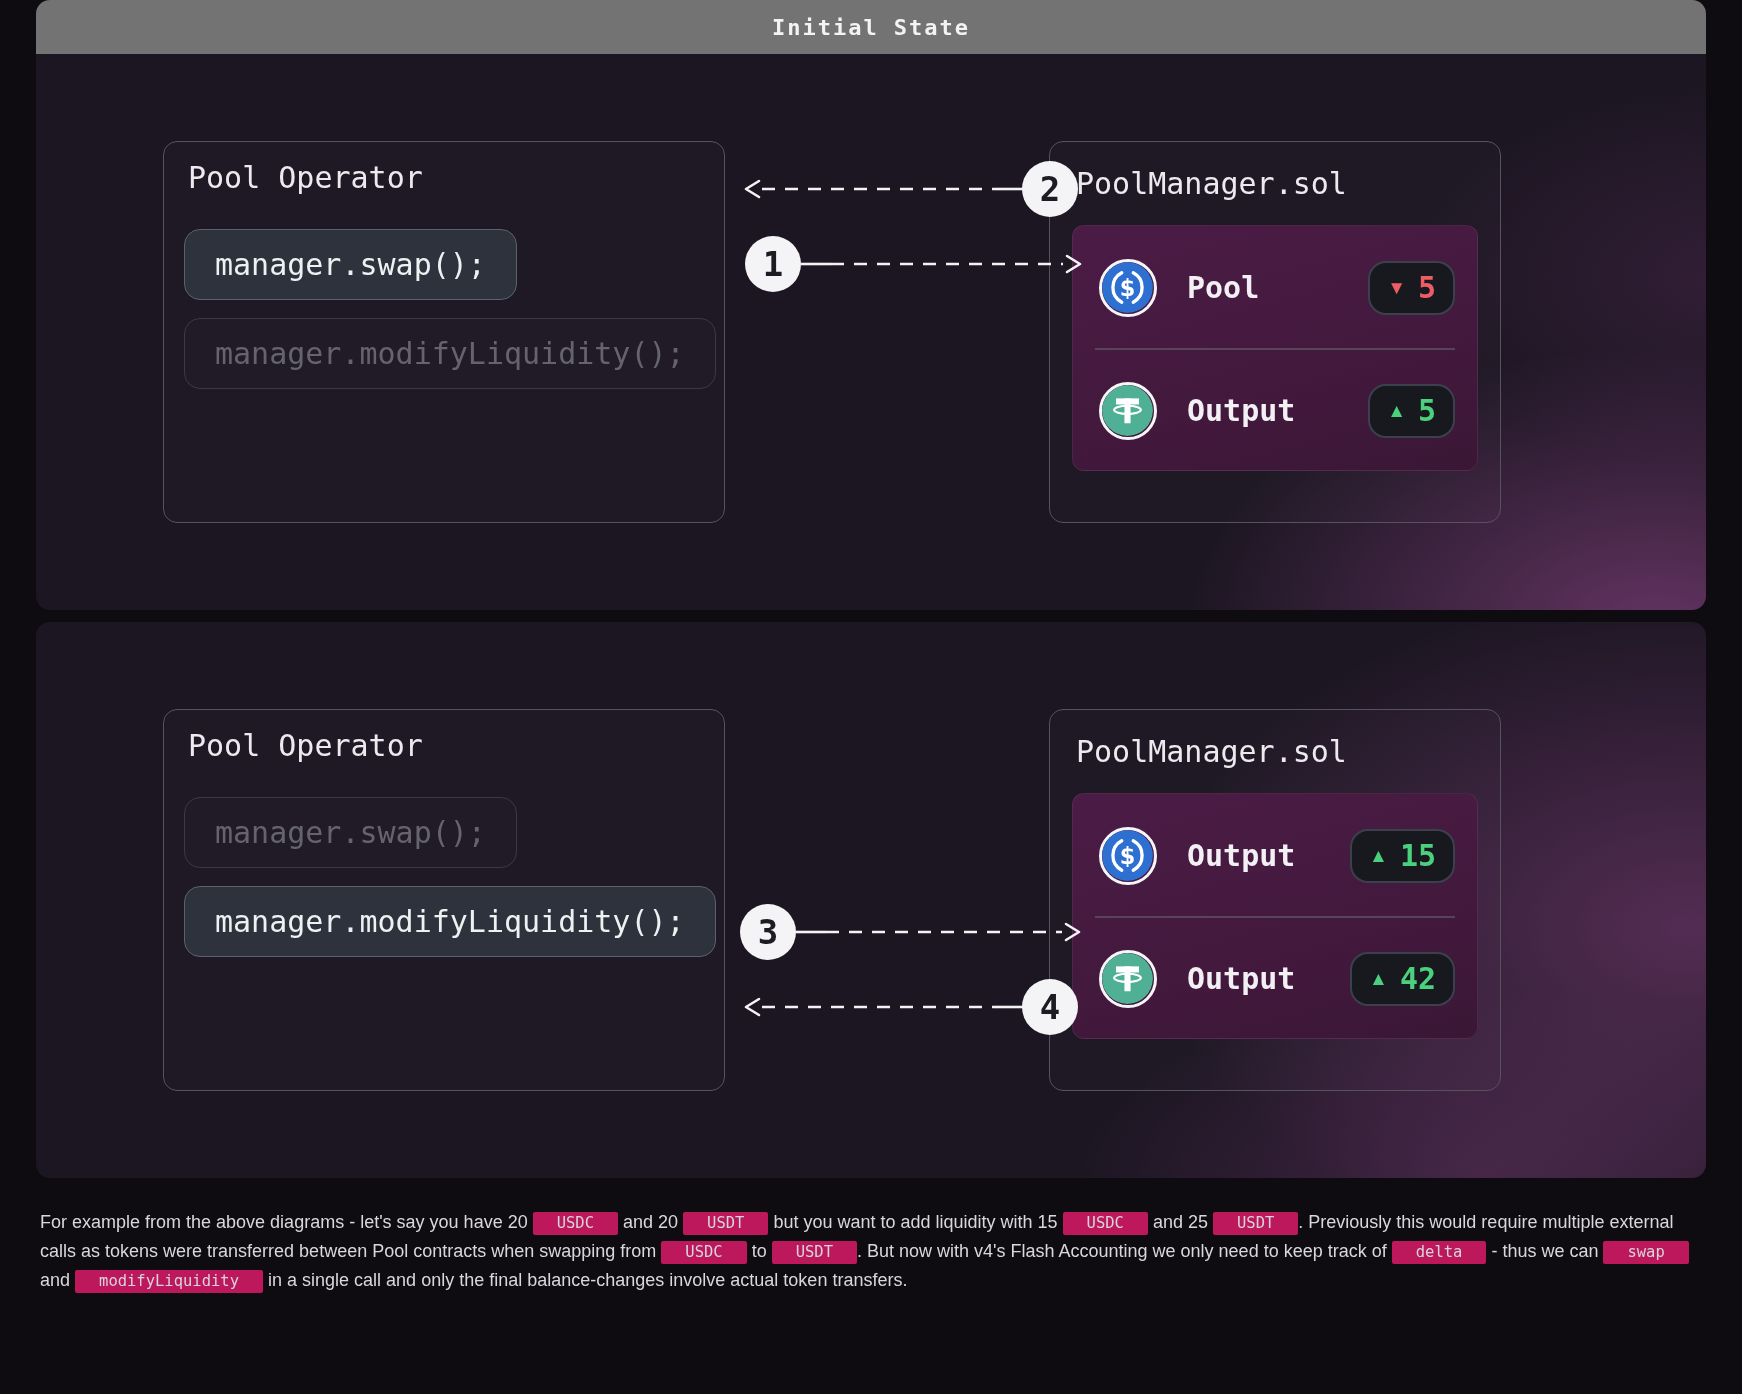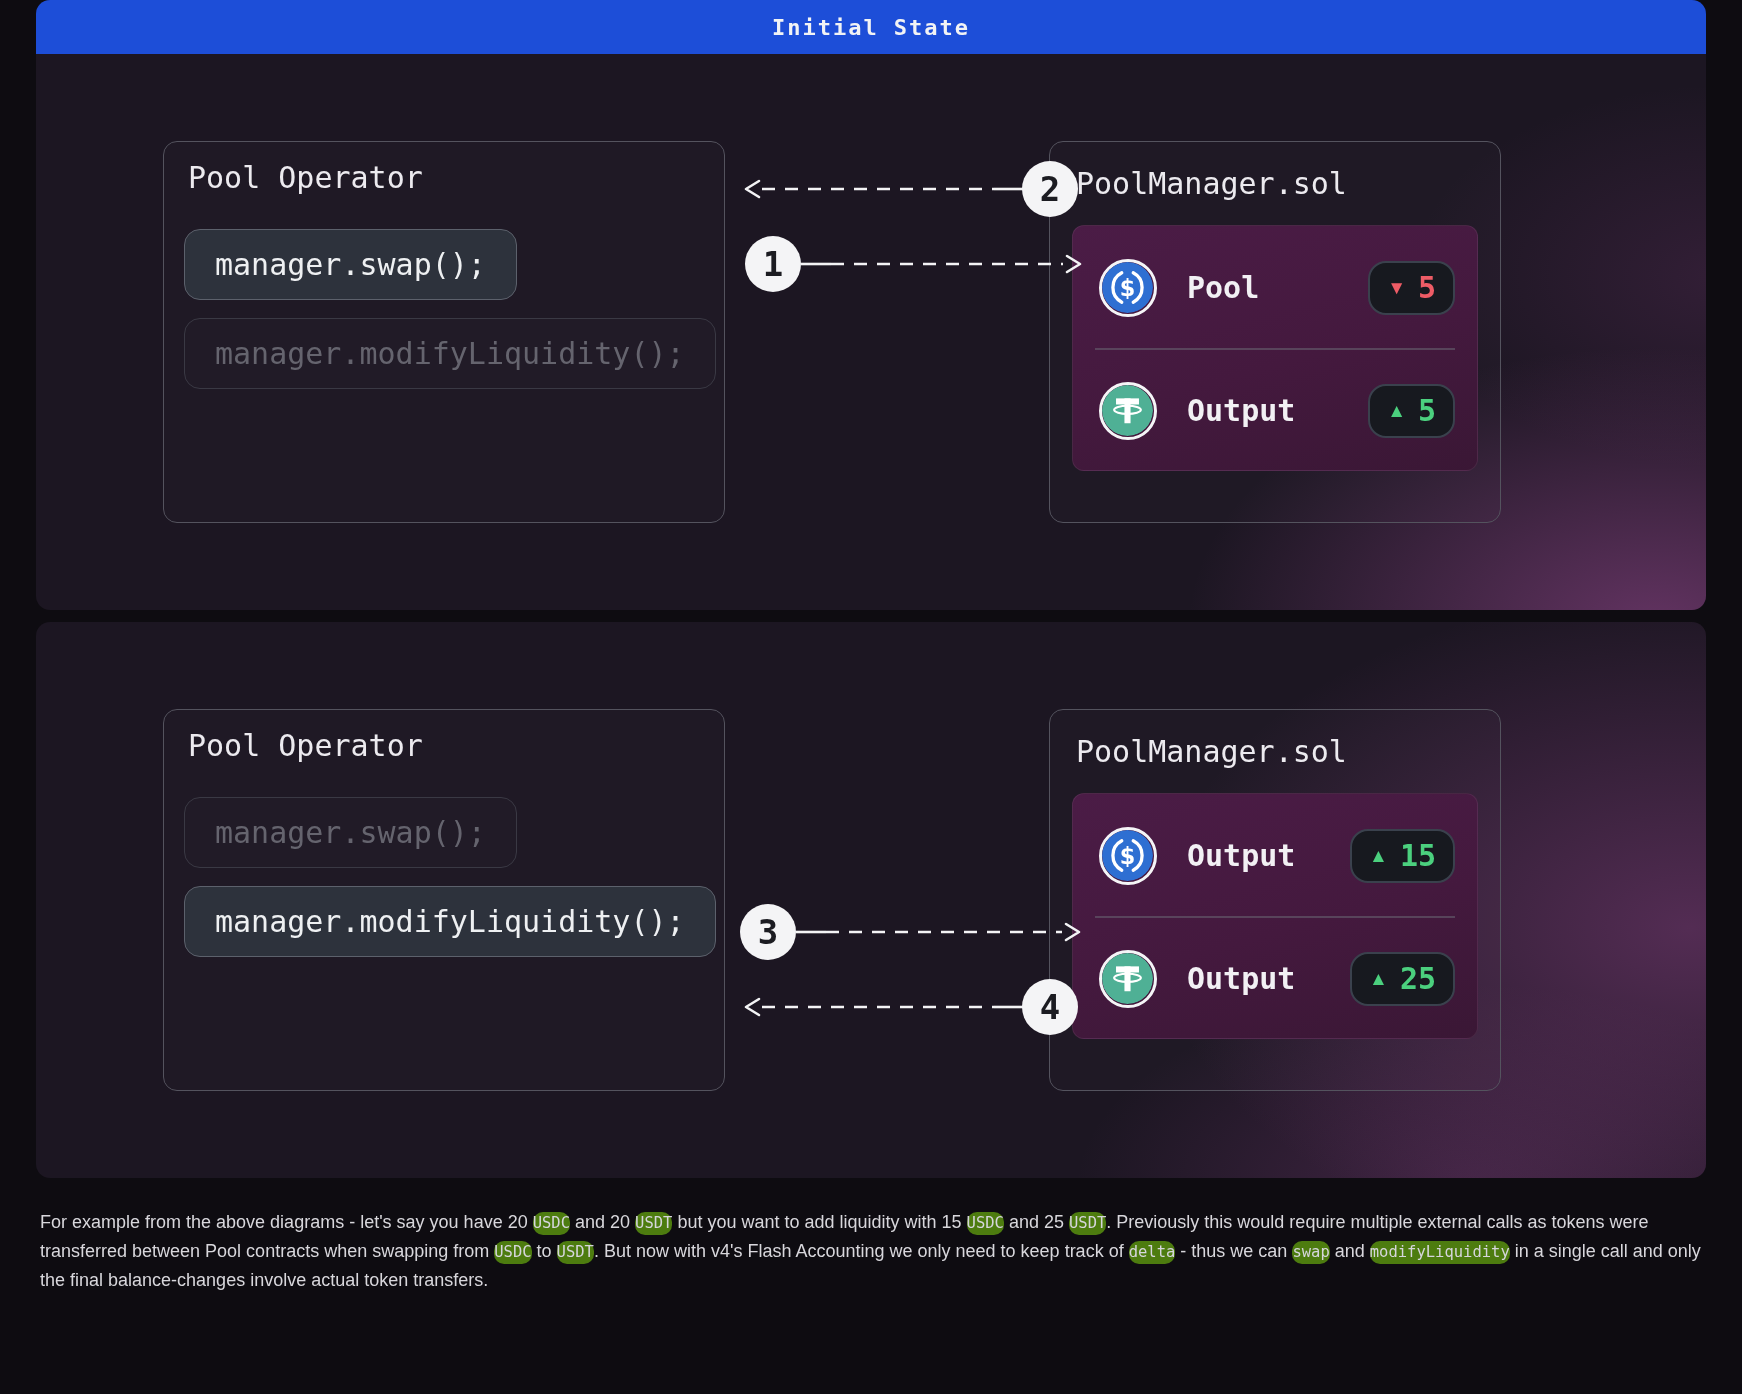--- a/index.html
+++ b/index.html
@@ -6,21 +6,21 @@
   html,body { background:#0e0c11; }
   body {
     width:1742px; height:1394px; position:relative; overflow:hidden;
     font-family:"Liberation Sans", sans-serif;
   }
   .content { position:absolute; left:36px; top:0; width:1670px; }
 
   
   .panel { border-radius:14px; overflow:hidden; margin-bottom:12px; }
   .panel-header {
-    height:54px; background:#1d4ed8;
+    height:54px; background:#737373;
     display:flex; align-items:center; justify-content:center;
   }
   .panel-header span {
     color:#f2f3f5; font-family:"DejaVu Sans Mono", monospace;
     font-weight:bold; font-size:22px; letter-spacing:2px;
   }
   .panel-body {
     position:relative; height:556px;
   }
   .panel-body.glow-bottom {
@@ -118,22 +118,22 @@
   .arrow path { stroke-linecap:round; stroke-linejoin:round; }
 
   
   .text-block { margin:30px 2px 0 4px; width:1666px; }
   .text-block p {
     color:#d8d7dc; font-size:18px; line-height:28px; margin:0 0 16px 0;
   }
   .text-block em { font-style:italic; }
   .ic {
     font-family:"DejaVu Sans Mono", monospace; font-size:15.5px;
-    background:#4d7c0f; color:#d6d6dc; border-radius:10px;
-    padding:2px 0 3px; white-space:nowrap;
+    background:#be185d; color:#d6d6dc; border-radius:2px;
+    padding:2px 24px 3px; white-space:nowrap;
   }
 </style>
 </head>
 <body>
 
 <div class="content">
 
   <section class="panel">
     <header class="panel-header">
       <span>Initial State</span>
@@ -237,21 +237,21 @@
               <svg viewBox="0 0 40 40">
                 <circle cx="20" cy="20" r="20" style="fill:var(--usdt-teal,#4FB095)"></circle>
                 <rect x="11" y="10.5" width="18" height="4.8" fill="#fff"></rect>
                 <rect x="17.6" y="10.5" width="4.8" height="19.5" fill="#fff"></rect>
                 <ellipse cx="20" cy="19.5" rx="10.5" ry="3.2" fill="none" stroke="#fff" stroke-width="1.6"></ellipse>
               </svg>
             </span>
             <span class="row-label">Output</span>
             <span class="delta-badge up">
               <span class="tri">▲</span>
-              <span class="val">25</span>
+              <span class="val">42</span>
             </span>
           </div>
         </div>
       </div>
 
       <div class="num-circle" style="left:704px; top:282px;">
         <span>3</span>
       </div>
       <svg class="arrow" style="left:760px; top:300px;" width="288" height="20">
         <line x1="0" y1="10" x2="30" y2="10"></line>

